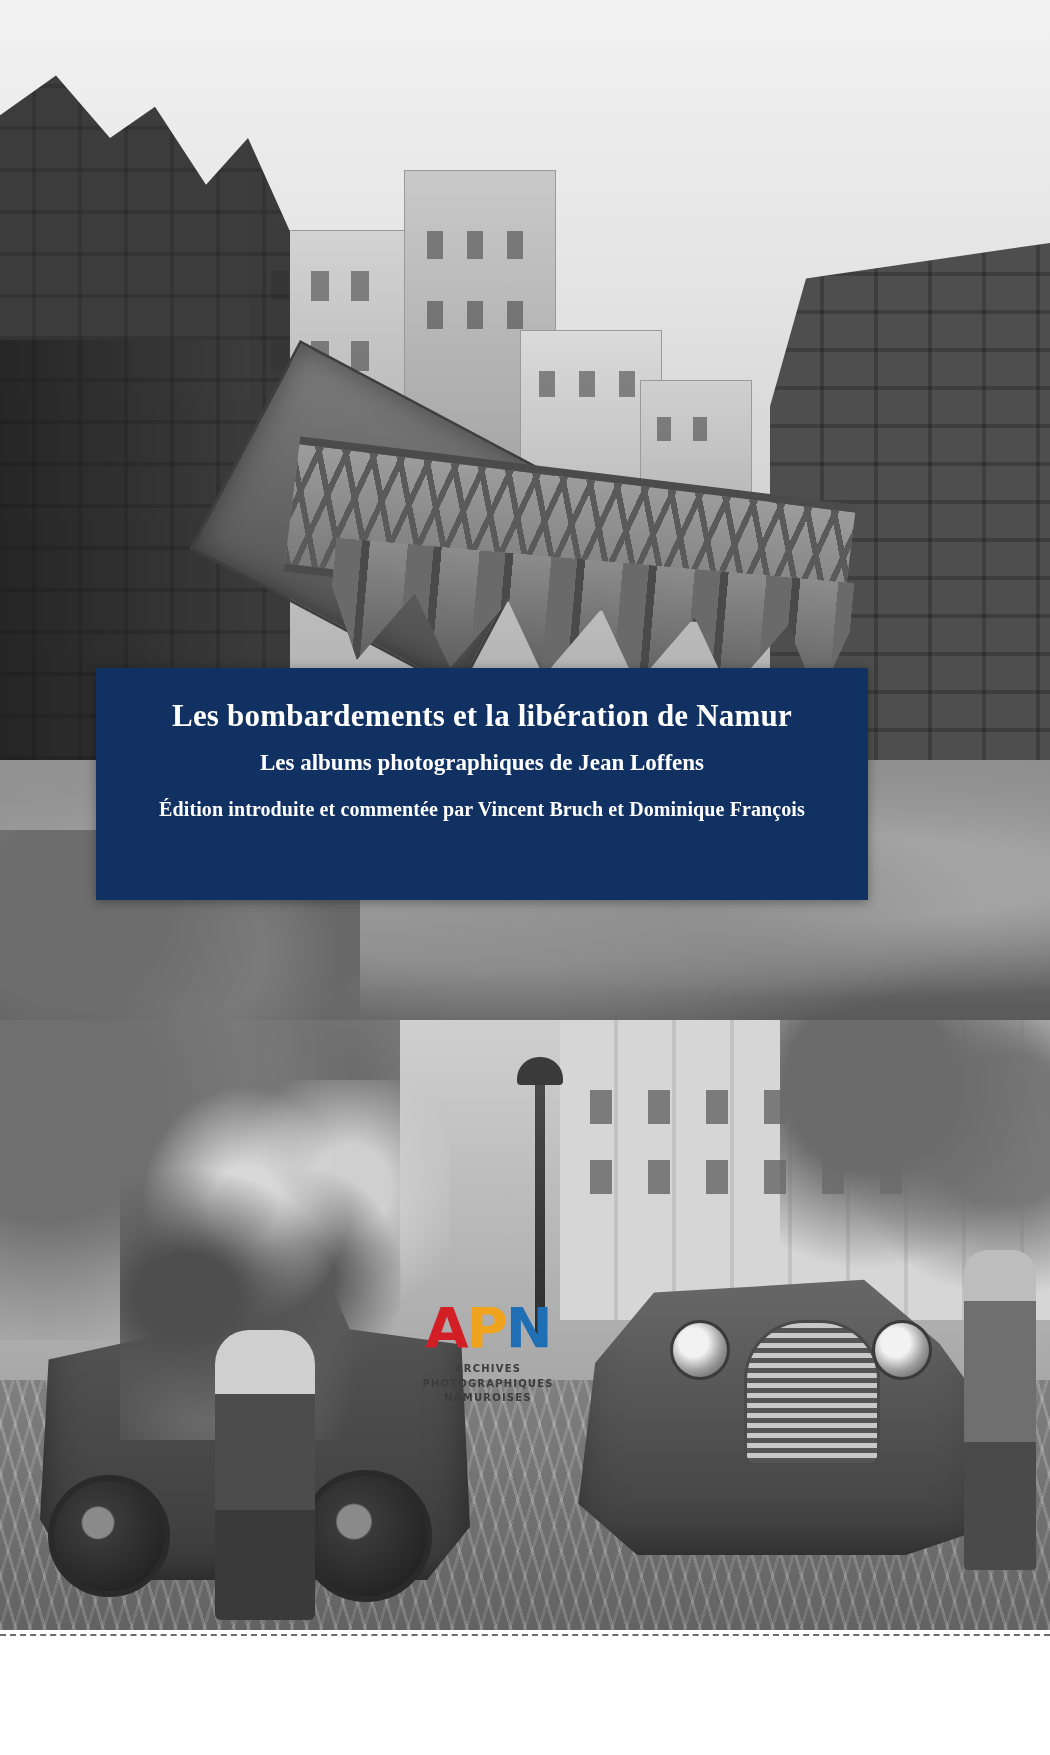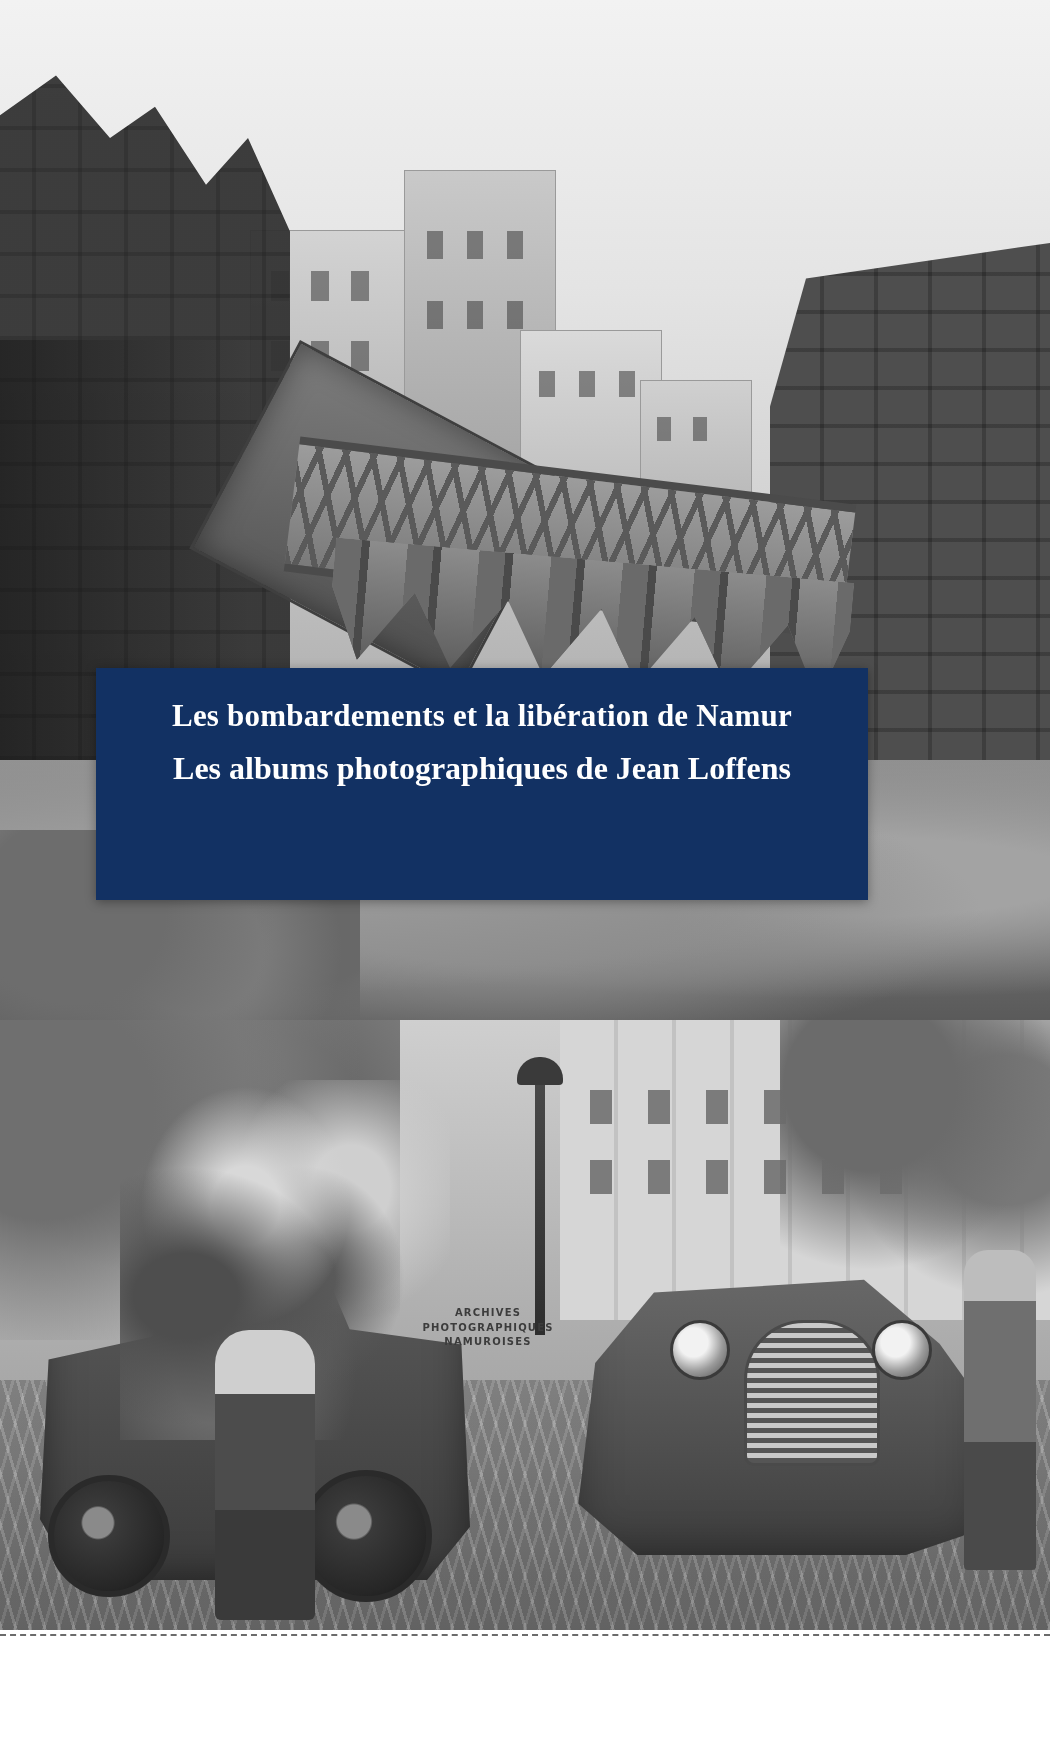--- a/index.html
+++ b/index.html
@@ -282,21 +282,21 @@
     line-height: 1.15;
   }
   .title-years {
     margin-top: 14px;
     font-size: 24px;
     font-weight: bold;
     letter-spacing: .5px;
   }
   .title-line-2 {
     margin: 16px 24px 12px 24px;
-    font-size: 32px;
+    font-size: 23px;
     font-weight: bold;
     line-height: 1.15;
   }
   .title-credit {
     margin: 22px 20px 0 20px;
     font-size: 20px;
     font-weight: bold;
     letter-spacing: .1px;
   }
 
@@ -426,23 +426,27 @@
       <div class="car"></div>
       <div class="car-grille"></div>
       <div class="headlight hl1"></div>
       <div class="headlight hl2"></div>
       <div class="soldier"></div>
     </div>
 
     <div class="title-band">
       <div class="title-line-1">Les bombardements et la libération de Namur</div>
       <div class="title-line-2">Les albums photographiques de Jean Loffens</div>
+      <div class="title-credit">Édition introduite et commentée par Vincent Bruch et Dominique François</div>
     </div>
 
     <div class="logo">
+      <div class="logo-mark">
+        <span class="c1">A</span><span class="c3">P</span><span class="c5">N</span>
+      </div>
       <div class="logo-words">
         <div>ARCHIVES</div>
         <div>PHOTOGRAPHIQUES</div>
         <div>NAMUROISES</div>
       </div>
     </div>
 
   </div>
 
   <div class="cut-line"></div>

